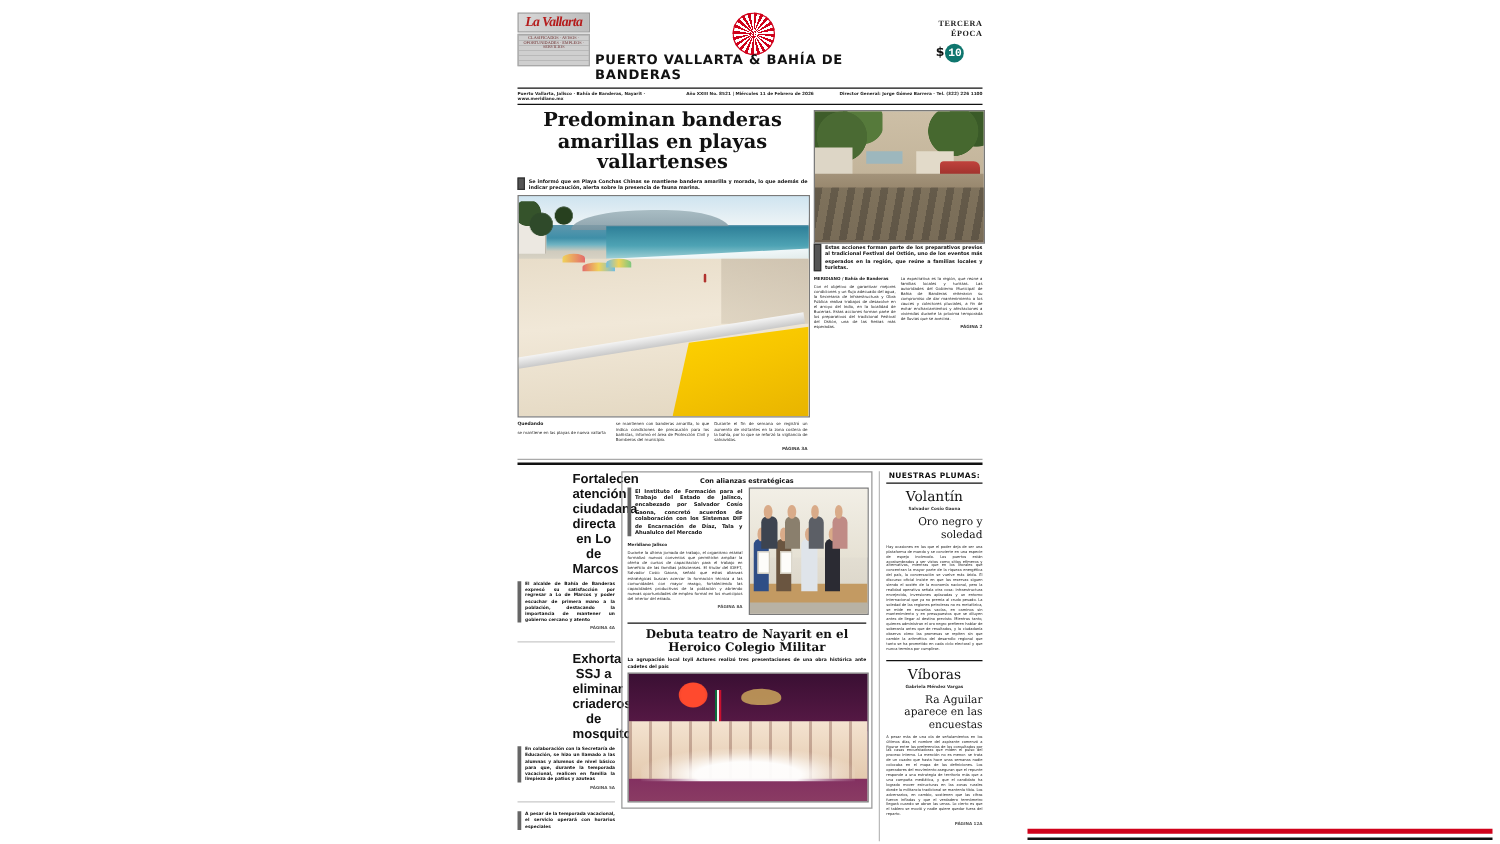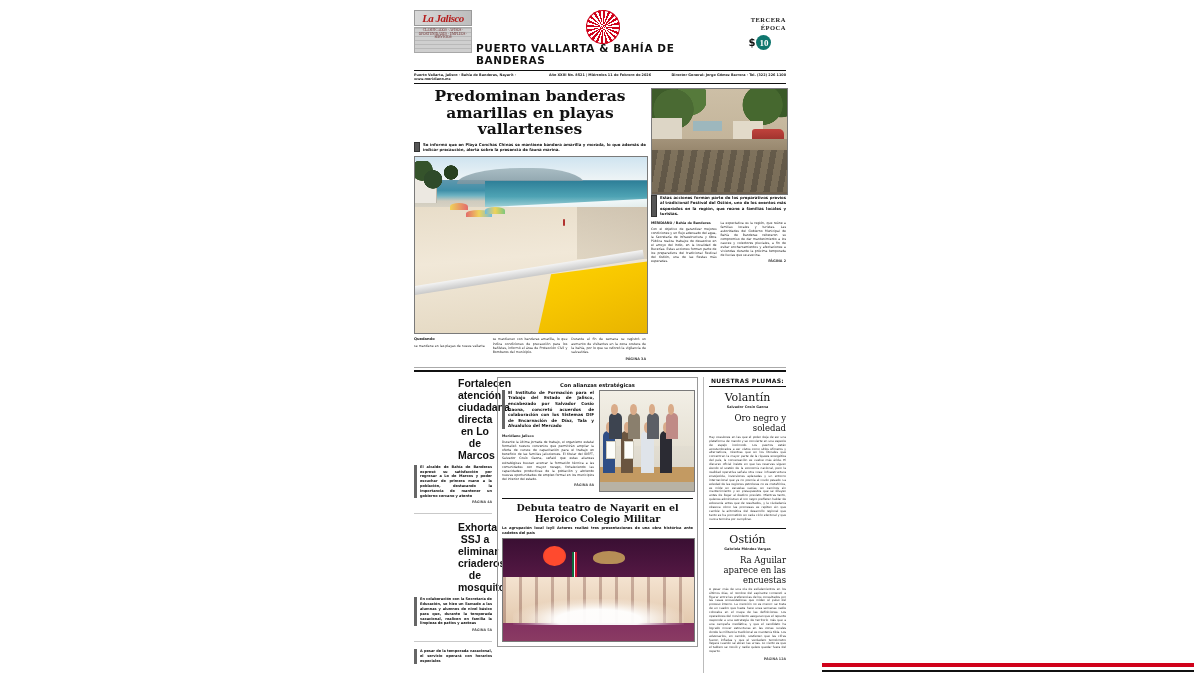--- a/index.html
+++ b/index.html
@@ -82,21 +82,21 @@
     font-size:6.5px;font-weight:bold;letter-spacing:.5px;color:#222;
     line-height:8px;
     text-align:right;
   }
   .price{
     margin-top:3px;display:flex;align-items:center;justify-content:center;gap:1px;
   }
   .price .sym{font-family:"DejaVu Sans",sans-serif;font-size:10px;font-weight:bold;color:#111;}
   .price .circle{
     width:15px;height:15px;border-radius:50%;background:#0f766e;color:#fff;
-    font-family:Liberation Serif, serif;font-weight:bold;font-size:9px;
+    font-family:Liberation Mono, monospace;font-weight:bold;font-size:9px;
     display:flex;align-items:center;justify-content:center;
   }
   .rule-top{height:1px;background:#111;margin:4px 6px 0 6px;}
   .dateline{
     display:flex;justify-content:space-between;
     padding:2px 6px 2px 6px;
     font-family:"DejaVu Sans",sans-serif;
     font-size:3.4px;color:#222;line-height:4px;
     font-weight:bold;
   }
@@ -324,21 +324,21 @@
     background:#111;
   }
 </style>
 </head>
 <body>
 
 <div class="page">
 
   <div class="masthead">
     <div class="patrona">
-      <div class="patrona-top">La Jalisco</div>
+      <div class="patrona-top">La Vallarta</div>
       <div class="patrona-grid">CLASIFICADOS · AVISOS · OPORTUNIDADES · EMPLEOS · SERVICIOS</div>
     </div>
 
     <div class="logo-wrap">
       <div class="logo-row">
         <div class="sunburst"></div>
       </div>
       <div class="logo-sub">PUERTO VALLARTA &amp; BAHÍA DE BANDERAS</div>
     </div>
 
@@ -528,21 +528,21 @@
       <div>
         <div class="col-name">Volantín</div>
         <div class="col-author">Salvador Cosío Gaona</div>
         <div class="col-title">Oro negro y soledad</div>
         <div class="col-text">Hay ocasiones en las que el poder deja de ser una plataforma de mando y se convierte en una especie de espejo incómodo. Los puertos están acostumbrados a ser vistos como sitios efímeros y alternativos, mientras que en los litorales que concentran la mayor parte de la riqueza energética del país, la conversación se vuelve más árida. El discurso oficial insiste en que las reservas siguen siendo el sostén de la economía nacional, pero la realidad operativa señala otra cosa: infraestructura envejecida, inversiones aplazadas y un entorno internacional que ya no premia al crudo pesado. La soledad de las regiones petroleras no es metafórica, se mide en escuelas vacías, en caminos sin mantenimiento y en presupuestos que se diluyen antes de llegar al destino previsto. Mientras tanto, quienes administran el oro negro prefieren hablar de soberanía antes que de resultados, y la ciudadanía observa cómo las promesas se repiten sin que cambie la aritmética del desarrollo regional que tanto se ha prometido en cada ciclo electoral y que nunca termina por cumplirse.</div>
       </div>
 
       <div class="col-div"></div>
 
       <div>
-        <div class="col-name">Ostión</div>
+        <div class="col-name">Víboras</div>
         <div class="col-author">Gabriela Méndez Vargas</div>
         <div class="col-title">Ra Aguilar aparece en las encuestas</div>
         <div class="col-text">A pesar más de una ola de señalamientos en los últimos días, el nombre del aspirante comenzó a figurar entre las preferencias de los consultados por las casas encuestadoras que miden el pulso del proceso interno. La mención no es menor: se trata de un cuadro que hasta hace unas semanas nadie colocaba en el mapa de las definiciones. Los operadores del movimiento aseguran que el repunte responde a una estrategia de territorio más que a una campaña mediática, y que el candidato ha logrado mover estructuras en las zonas rurales donde la militancia tradicional se mantenía tibia. Los adversarios, en cambio, sostienen que las cifras fueron infladas y que el verdadero termómetro llegará cuando se abran las urnas. Lo cierto es que el tablero se movió y nadie quiere quedar fuera del reparto.</div>
         <div class="col-pag">PÁGINA 12A</div>
       </div>
     </div>
 
   </div>
 
   <div class="footer-bar"></div>

